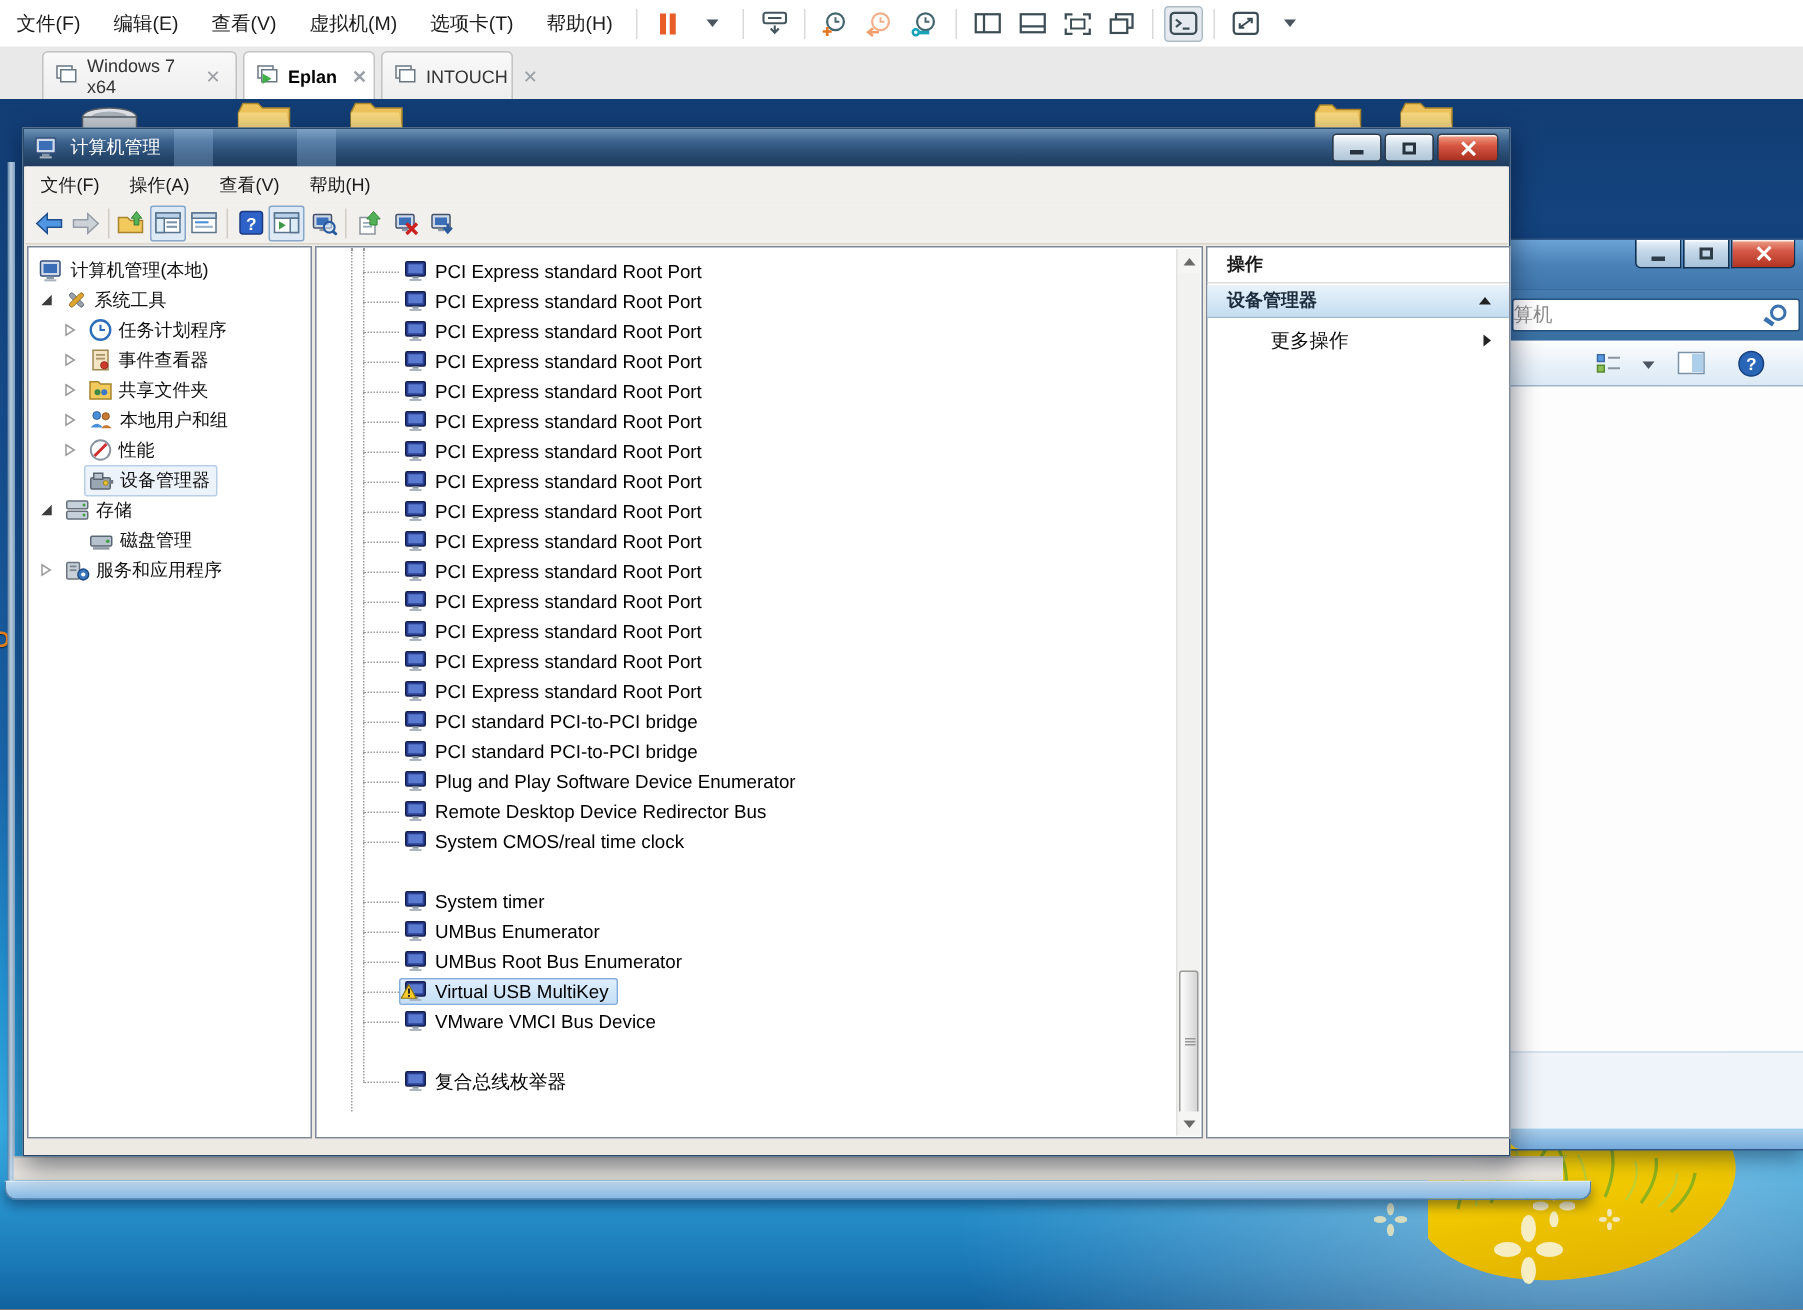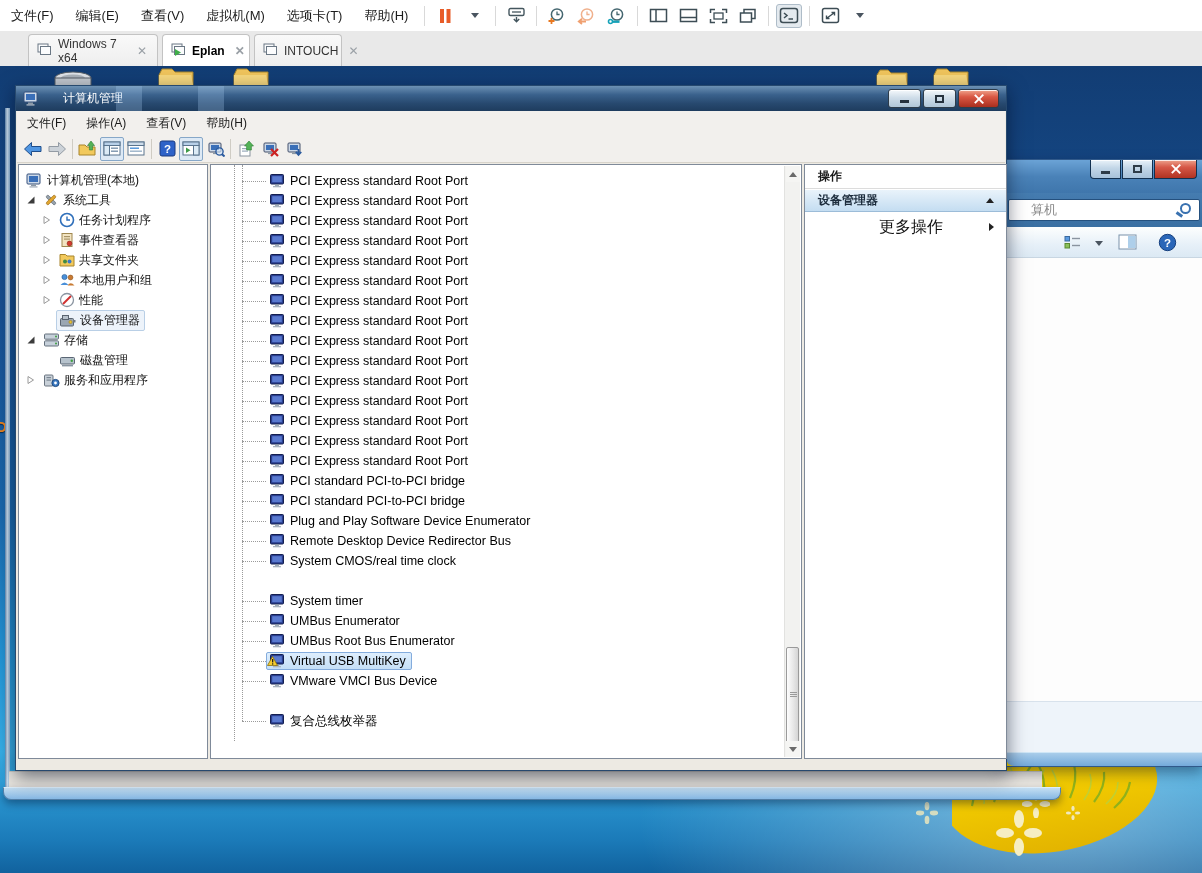--- a/index.html
+++ b/index.html
@@ -54,40 +54,40 @@
   .capbtn { height:19px; border:1px solid #12304f; border-top:none; display:flex; align-items:center; justify-content:center;
     background:linear-gradient(#e9f2f9,#c2d6e7 45%,#a7c2da); box-shadow:inset 0 1px 0 rgba(255,255,255,.8); }
   .capbtn.first { border-radius:0 0 0 4px; }
   .capbtn.close { background:linear-gradient(#eda28c,#d65847 40%,#b13322); border-radius:0 0 4px 0; }
   .g-min { width:9px; height:3px; background:#2e3c48; margin-top:6px; }
   .g-max { width:9px; height:8px; border:2px solid #2e3c48; background:transparent; }
   #exp-search-row { position:absolute; left:0; top:33px; right:0; height:34px;
     background:linear-gradient(#457cb0,#3a6fa2); }
   #exp-searchbox { position:absolute; left:2px; top:6px; width:192px; height:22px; background:#fff;
     border:1px solid #24507e; border-radius:2px; font-size:13px; color:#8a8a8a;
-    display:flex; align-items:center; padding-left:22px; overflow:hidden; }
+    display:flex; align-items:center; padding-left:0; overflow:hidden; }
   .mag { position:absolute; right:8px; top:3px; width:11px; height:11px; border:2px solid #3a72b0; border-radius:50%; }
   .mag::after { content:""; position:absolute; left:-6px; top:8px; width:7px; height:2.5px; background:#3a72b0;
     transform:rotate(35deg); }
   #exp-toolbar { position:absolute; left:0; top:67px; right:0; height:31px;
     background:linear-gradient(#fdfefe,#e6f0f8 60%,#dce9f4); border-bottom:1px solid #c8d6e2; }
   #exp-content { position:absolute; left:0; top:98px; right:0; height:443px; background:#fdfdfd; }
   #exp-details { position:absolute; left:0; top:541px; right:0; height:51px; background:#eef4fa;
     border-top:1px solid #d8e2ec; }
   #exp-bottom { position:absolute; left:0; top:592px; right:0; height:14px;
     background:linear-gradient(#a9cdea,#74aadb); border-radius:0 0 0 8px; border-top:1px solid #cfe6f6; }
 
   
   #cm { position:absolute; left:15px; top:85px; width:992px; height:686px;
     background:#edeae3; border:1px solid #27496e; box-shadow:0 6px 18px rgba(0,10,30,.55); }
   #cm-titlebar { position:absolute; left:0; top:0; right:0; height:25px;
     background:linear-gradient(#6d91b4,#3a618c 35%,#27496f 70%,#1e3c5e);
     display:flex; align-items:center; color:#fff; font-size:12px; }
   .streak { position:absolute; top:0; height:25px; width:26px; background:rgba(170,205,240,.28); }
-  #cm-title-text { margin-left:24px; }
+  #cm-title-text { margin-left:8px; }
   #cm-titleicon { margin-left:7px; display:flex; }
   #cm-caps { position:absolute; right:7px; top:3px; display:flex; gap:2px; }
   .cmbtn { width:33px; height:19px; border-radius:3px; border:1px solid #2e3c4a;
     background:linear-gradient(#f5f9fc,#cfdde9 45%,#b0c6d8); display:flex; align-items:center; justify-content:center;
     box-shadow:inset 0 1px 0 rgba(255,255,255,.85); }
   .cmbtn.close { width:41px; background:linear-gradient(#f0a58d,#d95844 40%,#a92f1f); }
   .gx { position:relative; width:10px; height:10px; }
   .gx::before,.gx::after { content:""; position:absolute; left:4px; top:-1px; width:2.4px; height:12px; background:#fff; }
   .gx::before { transform:rotate(45deg);} .gx::after { transform:rotate(-45deg);}
   #cm-menubar { position:absolute; left:1px; top:25px; right:1px; height:24px; background:#f2f0ed;
@@ -135,21 +135,21 @@
   .grip { position:absolute; left:3px; top:44px; width:7px; border-top:1px solid #9a9a9a; box-shadow:0 2px 0 #9a9a9a, 0 4px 0 #9a9a9a; }
 
   
   #act-header { position:absolute; left:0; top:0; right:0; height:24px; display:flex; align-items:center;
     font-size:12px; font-weight:bold; color:#1a1a1a; padding-left:13px; border-bottom:1px solid #dcdcdc; }
   #act-bar { position:absolute; left:0; top:25px; right:0; height:22px;
     background:linear-gradient(#e9f3fb,#c4ddf1); border-bottom:1px solid #9cbcd8;
     display:flex; align-items:center; font-size:12px; font-weight:bold; color:#1c2c3c; padding-left:13px; }
   .tri-up-sm { position:absolute; right:12px; width:0;height:0;border-left:4px solid transparent;border-right:4px solid transparent;border-bottom:5px solid #222; }
   #act-more { position:absolute; left:0; top:51px; right:0; height:22px; display:flex; align-items:center;
-    font-size:16px; color:#111; padding-left:42px;margin-left:32px; }
+    font-size:13px; color:#111; padding-left:42px; }
   .tri-rt-sm { position:absolute; right:12px; width:0;height:0;border-top:4px solid transparent;border-bottom:4px solid transparent;border-left:5px solid #222; }
 
   
   #petal { position:absolute; left:952px; top:758px; }
   .flower { position:absolute; }
   #desk-letter { position:absolute; left:-4px; top:418px; font-size:15px; font-weight:bold; color:#e8821e;
     text-shadow:0 1px 1px rgba(0,0,0,.5); }
 </style>
 </head>
 <body>

